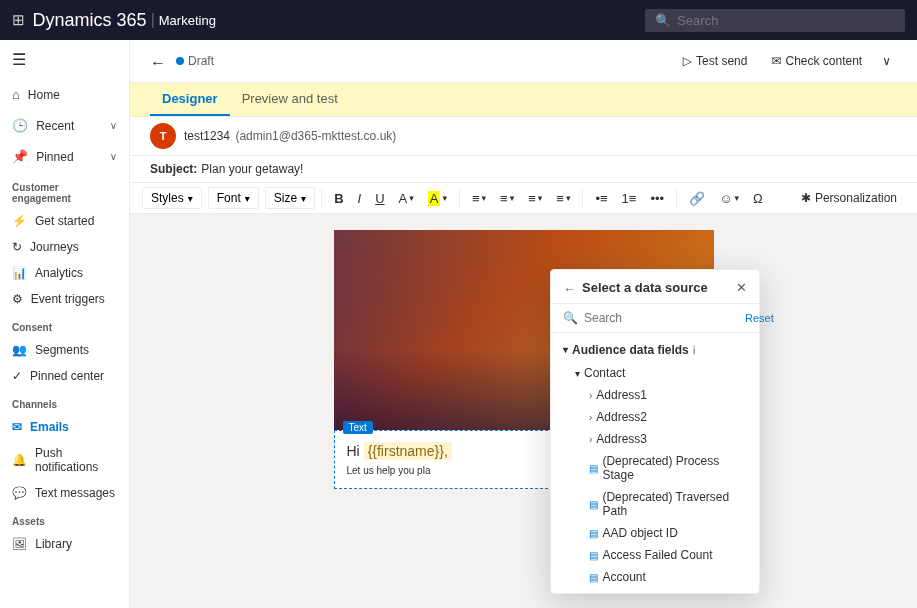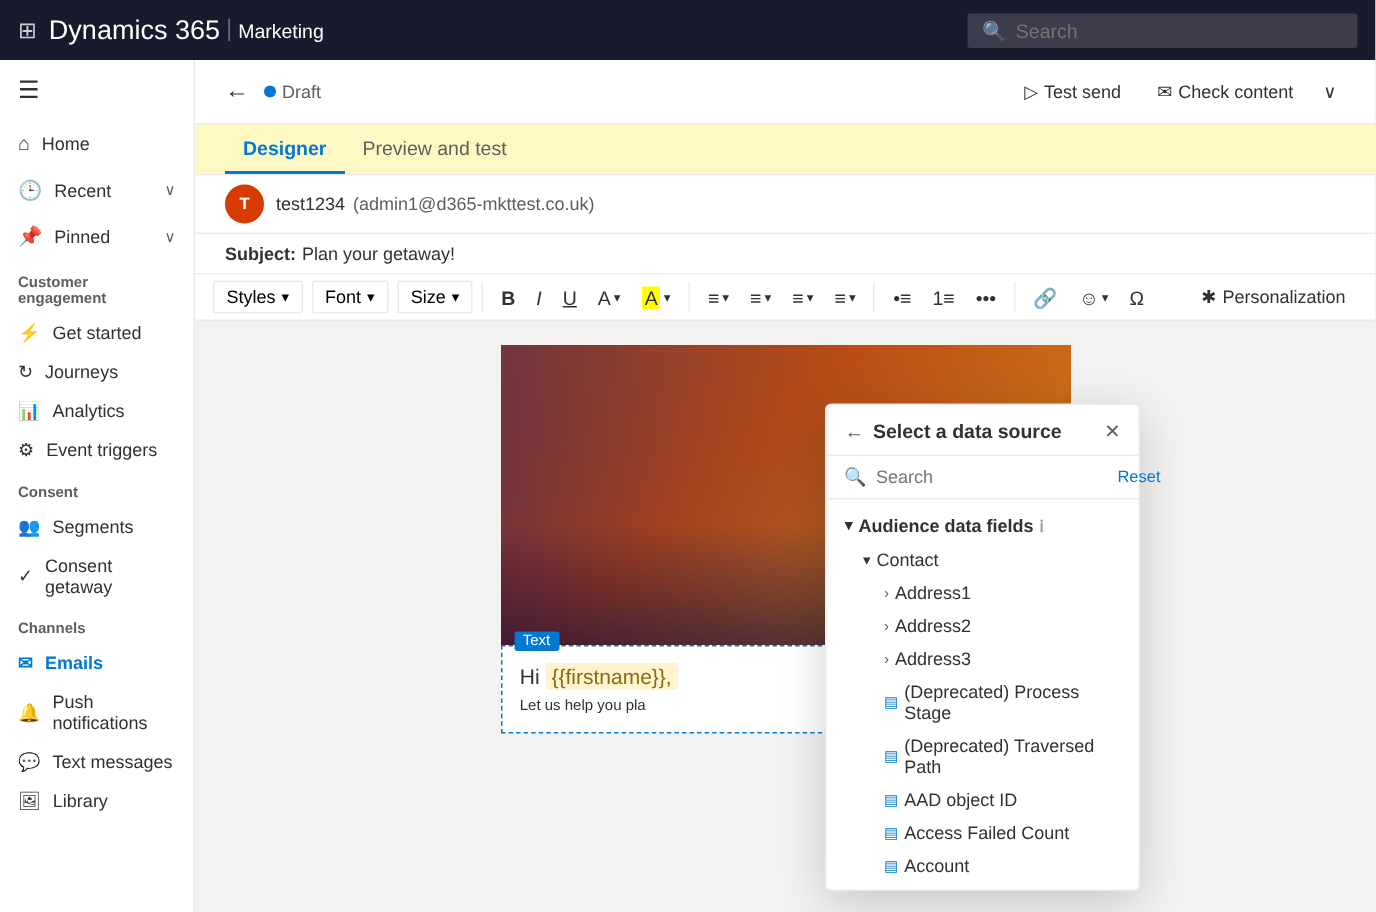--- a/index.html
+++ b/index.html
@@ -59,37 +59,38 @@
       <span>Event triggers</span>
     </div>
 
     <div style="font-size:10px;font-weight:700;color:#605e5c;padding:10px 12px 4px;">Consent</div>
     <div style="display:flex;align-items:center;gap:8px;padding:6px 12px;font-size:12px;color:#323130;cursor:pointer;">
       <span>👥</span>
       <span>Segments</span>
     </div>
     <div style="display:flex;align-items:center;gap:8px;padding:6px 12px;font-size:12px;color:#323130;cursor:pointer;">
       <span>✓</span>
-      <span>Consent getaway</span>
+      <span>Pinned center</span>
     </div>
 
     <div style="font-size:10px;font-weight:700;color:#605e5c;padding:10px 12px 4px;">Channels</div>
     <div style="display:flex;align-items:center;gap:8px;padding:6px 12px;font-size:12px;color:#0078d4;cursor:pointer;font-weight:600;">
       <span>✉</span>
       <span>Emails</span>
     </div>
     <div style="display:flex;align-items:center;gap:8px;padding:6px 12px;font-size:12px;color:#323130;cursor:pointer;">
       <span>🔔</span>
       <span>Push notifications</span>
     </div>
     <div style="display:flex;align-items:center;gap:8px;padding:6px 12px;font-size:12px;color:#323130;cursor:pointer;">
       <span>💬</span>
       <span>Text messages</span>
     </div>
 
+    <div style="font-size:10px;font-weight:700;color:#605e5c;padding:10px 12px 4px;">Assets</div>
     <div style="display:flex;align-items:center;gap:8px;padding:6px 12px;font-size:12px;color:#323130;cursor:pointer;">
       <span>🖼</span>
       <span>Library</span>
     </div>
   </div>
 
   <div style="flex:1;display:flex;flex-direction:column;overflow:hidden;">
 
     <div style="display:flex;align-items:center;padding:10px 20px;background:white;border-bottom:1px solid #edebe9;gap:10px;flex-shrink:0;">
       <button style="background:none;border:none;cursor:pointer;font-size:16px;color:#323130;">←</button>

